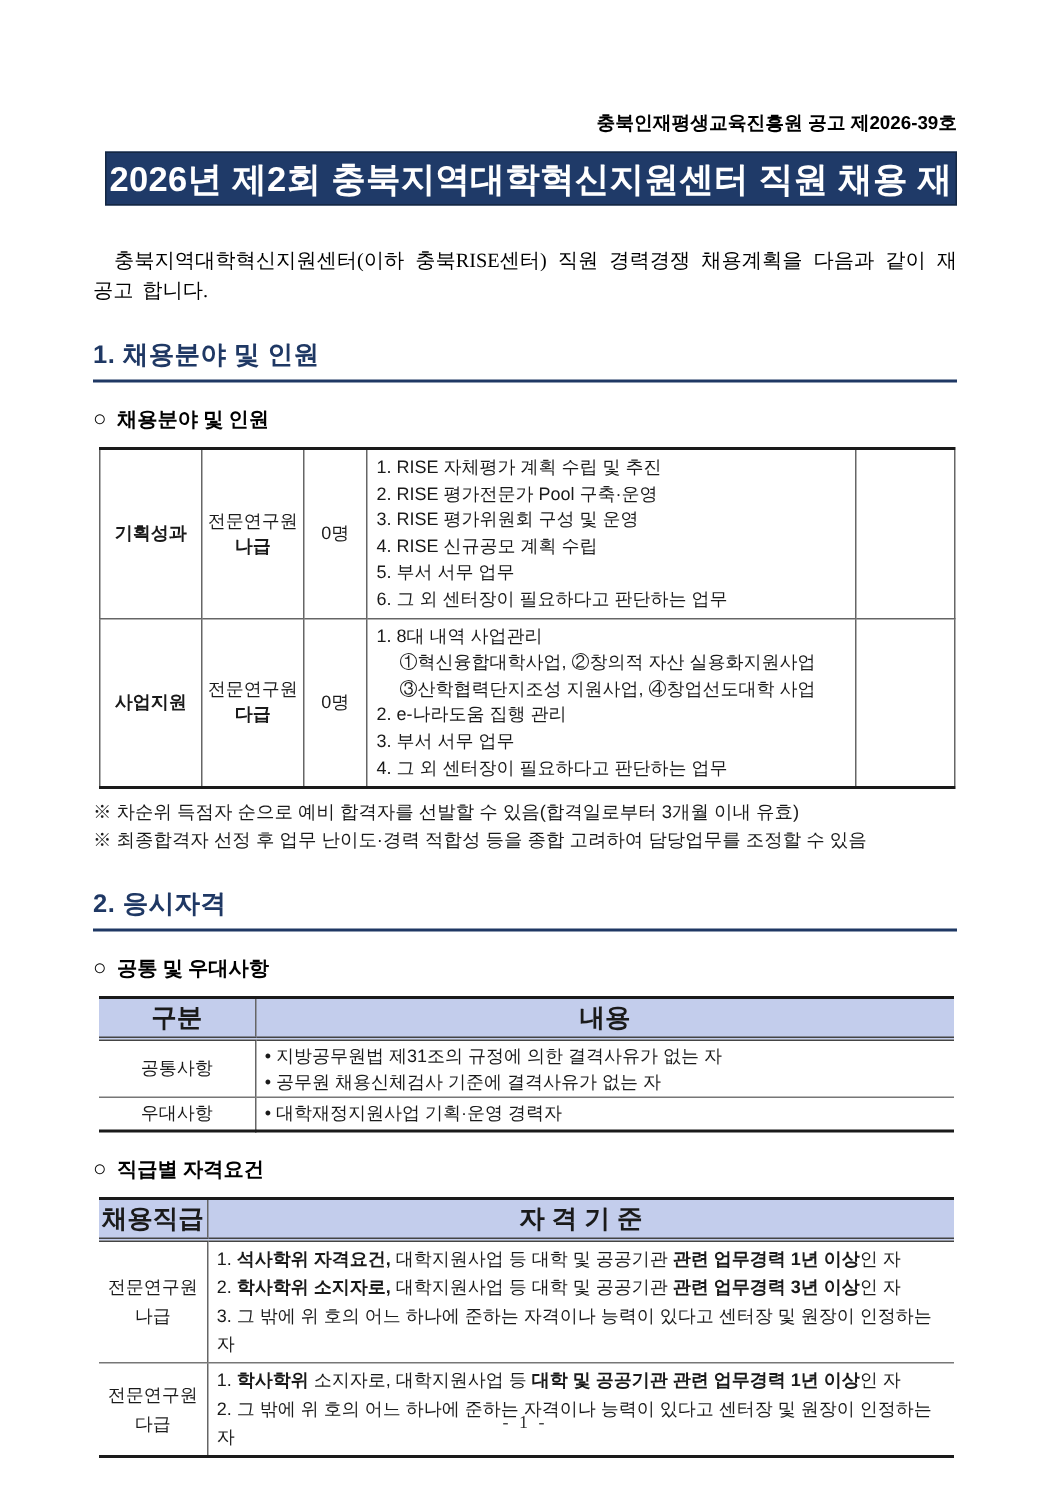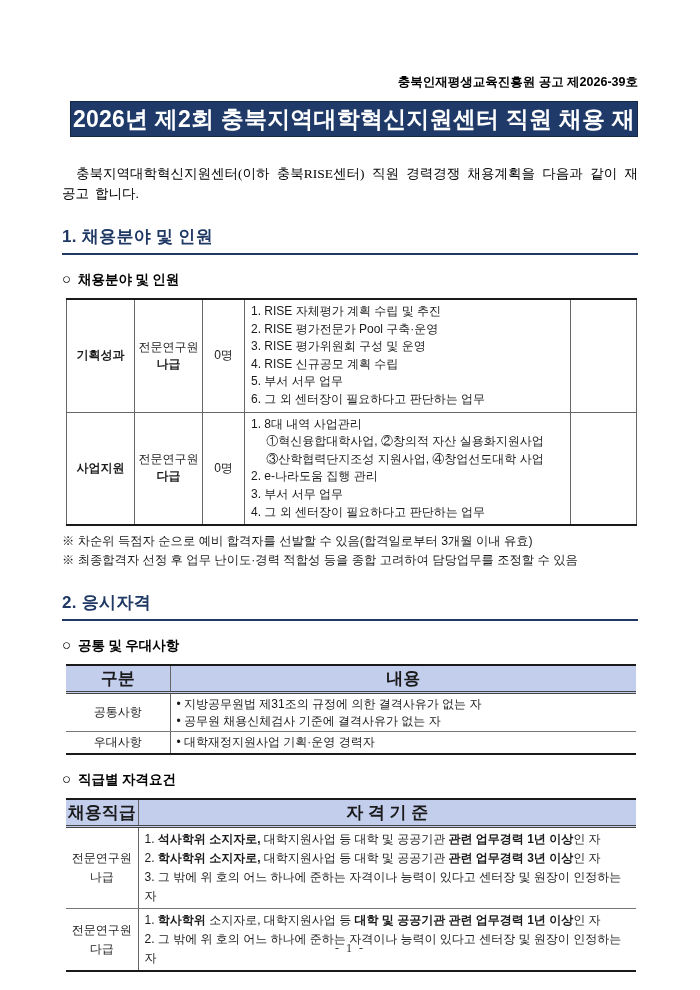--- a/index.html
+++ b/index.html
@@ -170,21 +170,21 @@
           <tr>
         <th class="c1">채용직급</th>
         <th>자 격 기 준</th>
       </tr>
       <tr>
         <td class="c1 grade">
           <div>전문연구원</div>
           <div>나급</div>
         </td>
         <td class="qcell">
-          <div class="qline"><span>1. </span><span style="font-weight: bold;">석사학위 소지자로,</span><span> 대학지원사업 등 대학 및 공공기관 </span><span style="font-weight: bold;">관련 업무경력 1년 이상</span><span>인 자</span></div>
+          <div class="qline"><span>1. </span><span style="font-weight: bold;">석사학위 자격요건,</span><span> 대학지원사업 등 대학 및 공공기관 </span><span style="font-weight: bold;">관련 업무경력 1년 이상</span><span>인 자</span></div>
           <div class="qline"><span>2. </span><span style="font-weight: bold;">학사학위 소지자로,</span><span> 대학지원사업 등 대학 및 공공기관 </span><span style="font-weight: bold;">관련 업무경력 3년 이상</span><span>인 자</span></div>
           <div class="qline"><span>3. 그 밖에 위 호의 어느 하나에 준하는 자격이나 능력이 있다고 센터장 및 원장이 인정하는 자</span></div>
         </td>
       </tr>
       <tr>
         <td class="c1 grade">
           <div>전문연구원</div>
           <div>다급</div>
         </td>
         <td class="qcell">

